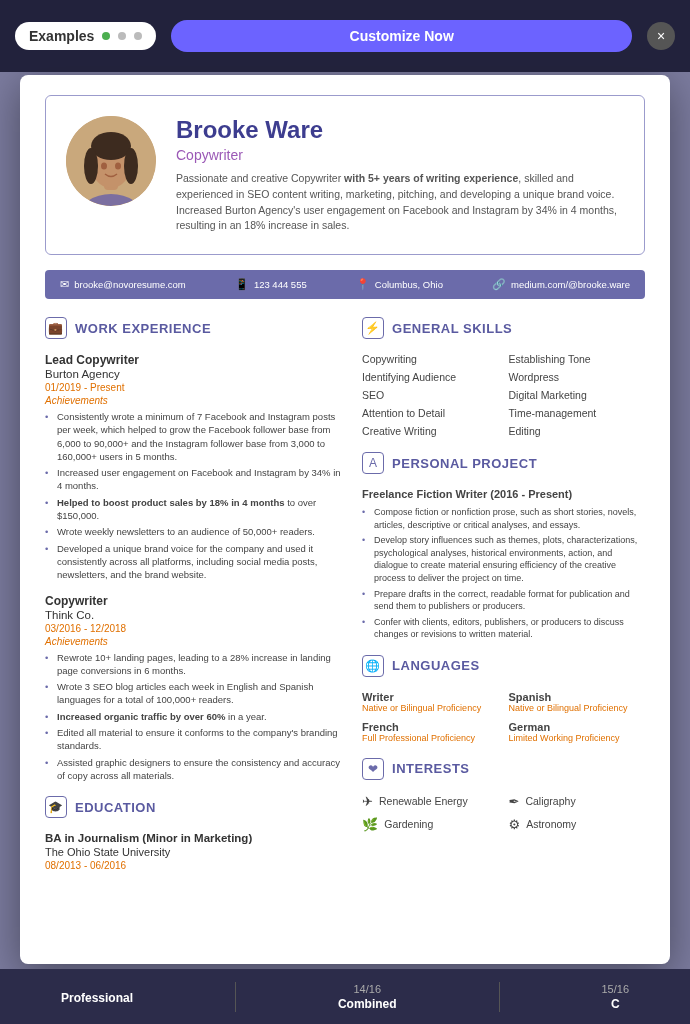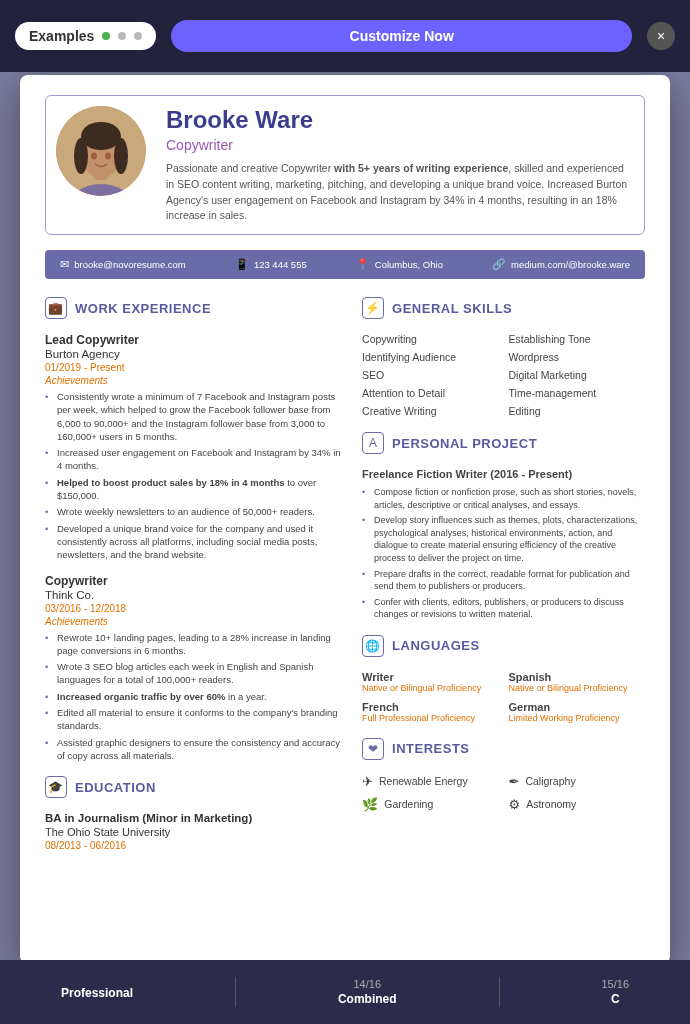--- a/index.html
+++ b/index.html
@@ -83,21 +83,21 @@
       overflow-y: auto;
     }
 
     
     .header-section {
       display: flex;
       gap: 20px;
       margin-bottom: 15px;
       border: 1.5px solid #9b9bcc;
       border-radius: 6px;
-      padding: 10px;
+      padding: 20px;
       align-items: flex-start;
     }
 
     .avatar-container {
       width: 90px;
       height: 90px;
       border-radius: 50%;
       overflow: hidden;
       flex-shrink: 0;
       background: #c9a87c;
@@ -265,21 +265,21 @@
 
     
     .edu-degree { font-size: 11.5px; font-weight: 700; color: #333; margin-bottom: 2px; }
     .edu-school { font-size: 11px; color: #333; margin-bottom: 2px; }
     .edu-date { font-size: 10px; color: #e07000; }
 
     
     .bottom-bar {
       position: absolute;
       bottom: 0; left: 0; right: 0;
-      height: 64px;
+      height: 55px;
       background: #2c2c4a;
       display: flex;
       align-items: center;
       justify-content: space-around;
       z-index: 10;
       padding: 0 10px;
     }
     .bottom-item {
       display: flex;
       flex-direction: column;

